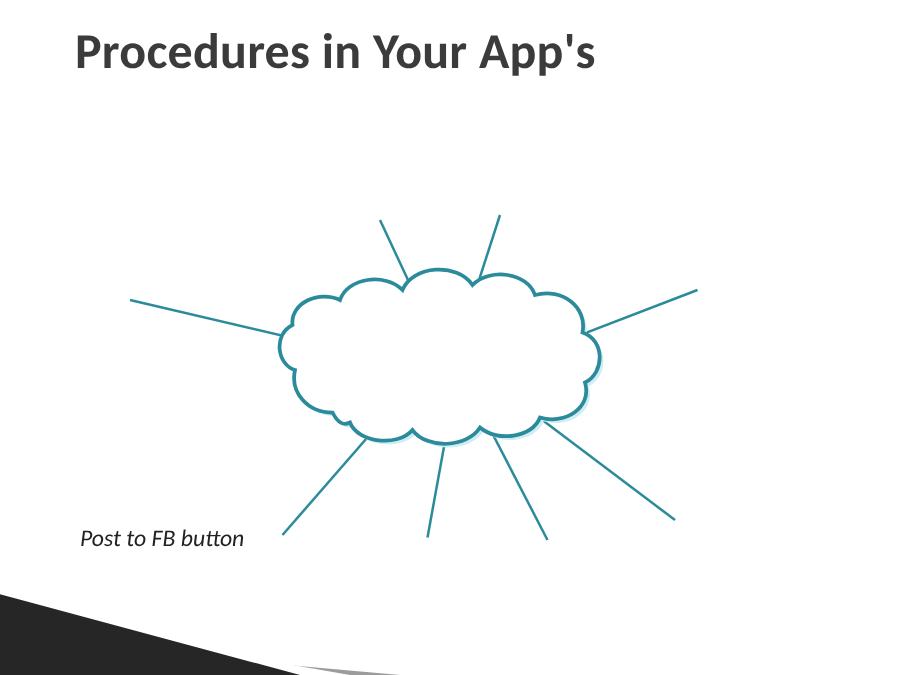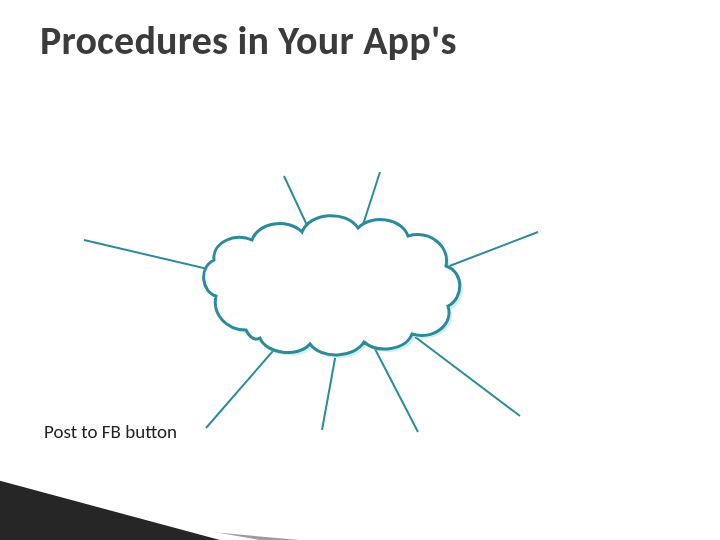--- a/index.html
+++ b/index.html
@@ -10,20 +10,21 @@
     background: #fff;
     font-family: Calibri, "Segoe UI", Arial, sans-serif;
     color: #222;
     overflow: hidden;
     position: relative;
   }
   .slide {
     position: relative;
     width: 592px;
     height: 540px;
+    margin-left: 20px;
   }
   .title {
     position: absolute;
     left: 40px;
     top: 16px;
     font-size: 40px;
     font-weight: 700;
     color: #3b3b3b;
     letter-spacing: 0.2px;
   }
@@ -44,20 +45,21 @@
     font-size: 19px;
     line-height: 1.18;
     color: #222;
   }
   .label-left {
     position: absolute;
     left: 44px;
     top: 420px;
     font-size: 19px;
     color: #222;
+    font-style: italic;
   }
   svg.diagram {
     position: absolute;
     left: 0;
     top: 0;
   }
   .wedge {
     position: absolute;
     left: -40px;
     bottom: 0;

